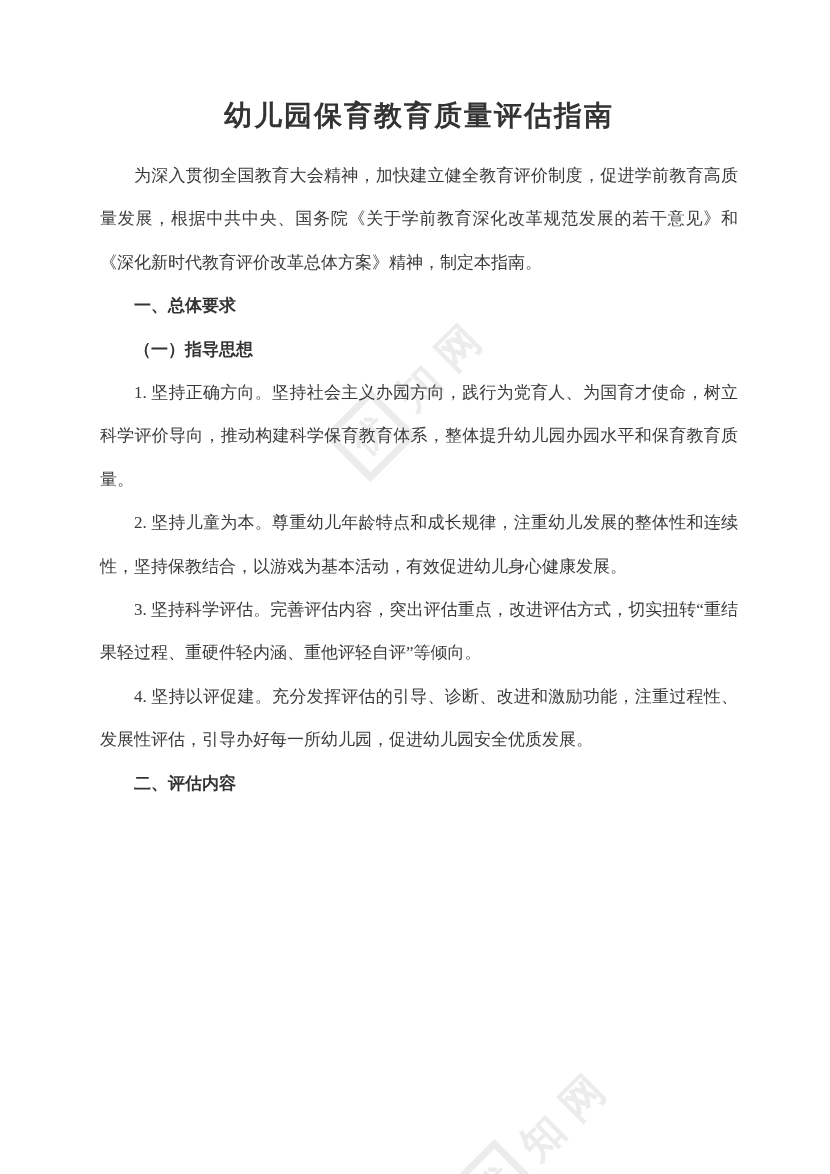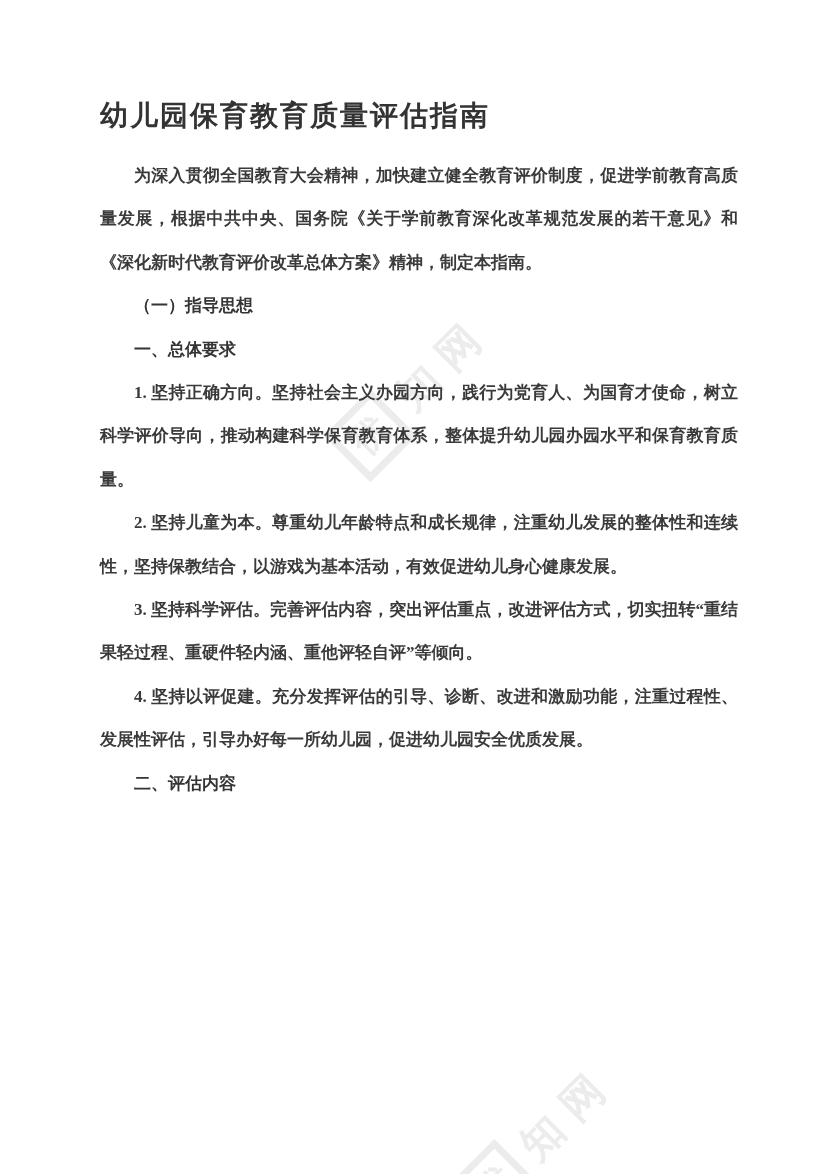--- a/index.html
+++ b/index.html
@@ -31,28 +31,27 @@
   .wm-2{left:445px;top:1113px;}
 
   
   .content{
     position:absolute;left:100px;top:94px;width:638px;z-index:1;
     color:#3a3a3a;
   }
   .doc-title{
     margin:0 0 16px 0;
     font-size:28px;font-weight:bold;color:#333333;
-    text-align:left;letter-spacing:2px;line-height:44px;
+    text-align:center;letter-spacing:2px;line-height:44px;
   }
   .block{
     margin:0;
     font-size:17px;line-height:43.4px;
     text-align:justify;text-align-last:left;
     text-indent:2em;
-    font-weight:bold;
   }
   .heading{font-weight:bold;color:#343434;}
 </style>
 </head>
 <body>
 
 <div class="page">
 
   <div class="watermark wm-1">
     <span class="wm-logo">
@@ -67,22 +66,22 @@
       <span>优</span>
     </span>
     <span class="wm-char">知</span>
     <span class="wm-char">网</span>
   </div>
 
   <div class="content">
     <h1 class="doc-title">幼儿园保育教育质量评估指南</h1>
 
     <p class="block">为深入贯彻全国教育大会精神，加快建立健全教育评价制度，促进学前教育高质量发展，根据中共中央、国务院《关于学前教育深化改革规范发展的若干意见》和《深化新时代教育评价改革总体方案》精神，制定本指南。</p>
+    <p class="block heading">一、总体要求</p>
     <p class="block heading">（一）指导思想</p>
-    <p class="block heading">一、总体要求</p>
     <p class="block">1. 坚持正确方向。坚持社会主义办园方向，践行为党育人、为国育才使命，树立科学评价导向，推动构建科学保育教育体系，整体提升幼儿园办园水平和保育教育质量。</p>
     <p class="block">2. 坚持儿童为本。尊重幼儿年龄特点和成长规律，注重幼儿发展的整体性和连续性，坚持保教结合，以游戏为基本活动，有效促进幼儿身心健康发展。</p>
     <p class="block">3. 坚持科学评估。完善评估内容，突出评估重点，改进评估方式，切实扭转“重结果轻过程、重硬件轻内涵、重他评轻自评”等倾向。</p>
     <p class="block">4. 坚持以评促建。充分发挥评估的引导、诊断、改进和激励功能，注重过程性、发展性评估，引导办好每一所幼儿园，促进幼儿园安全优质发展。</p>
     <p class="block heading">二、评估内容</p>
   </div>
 
 </div>
 
 </body></html>

